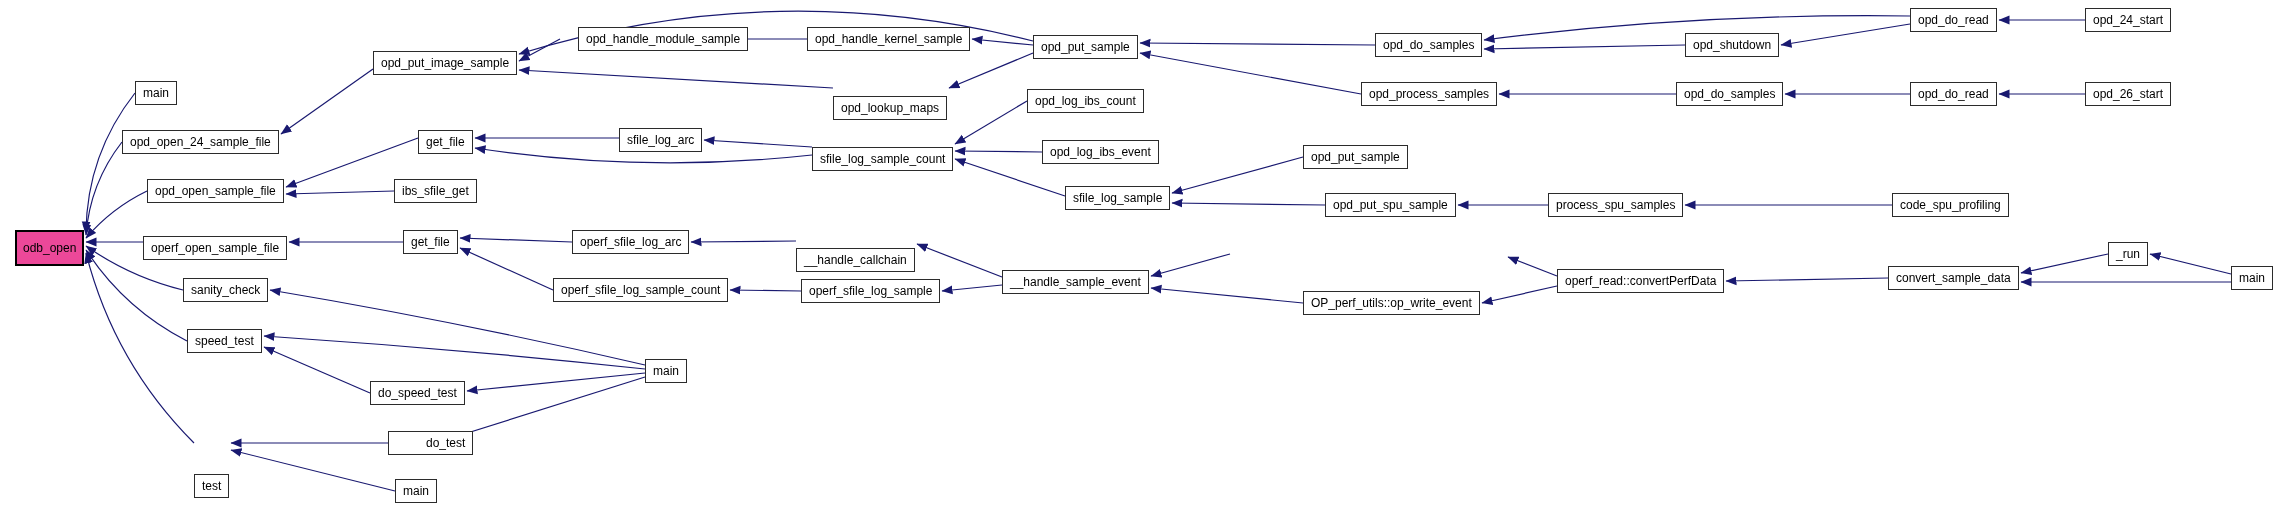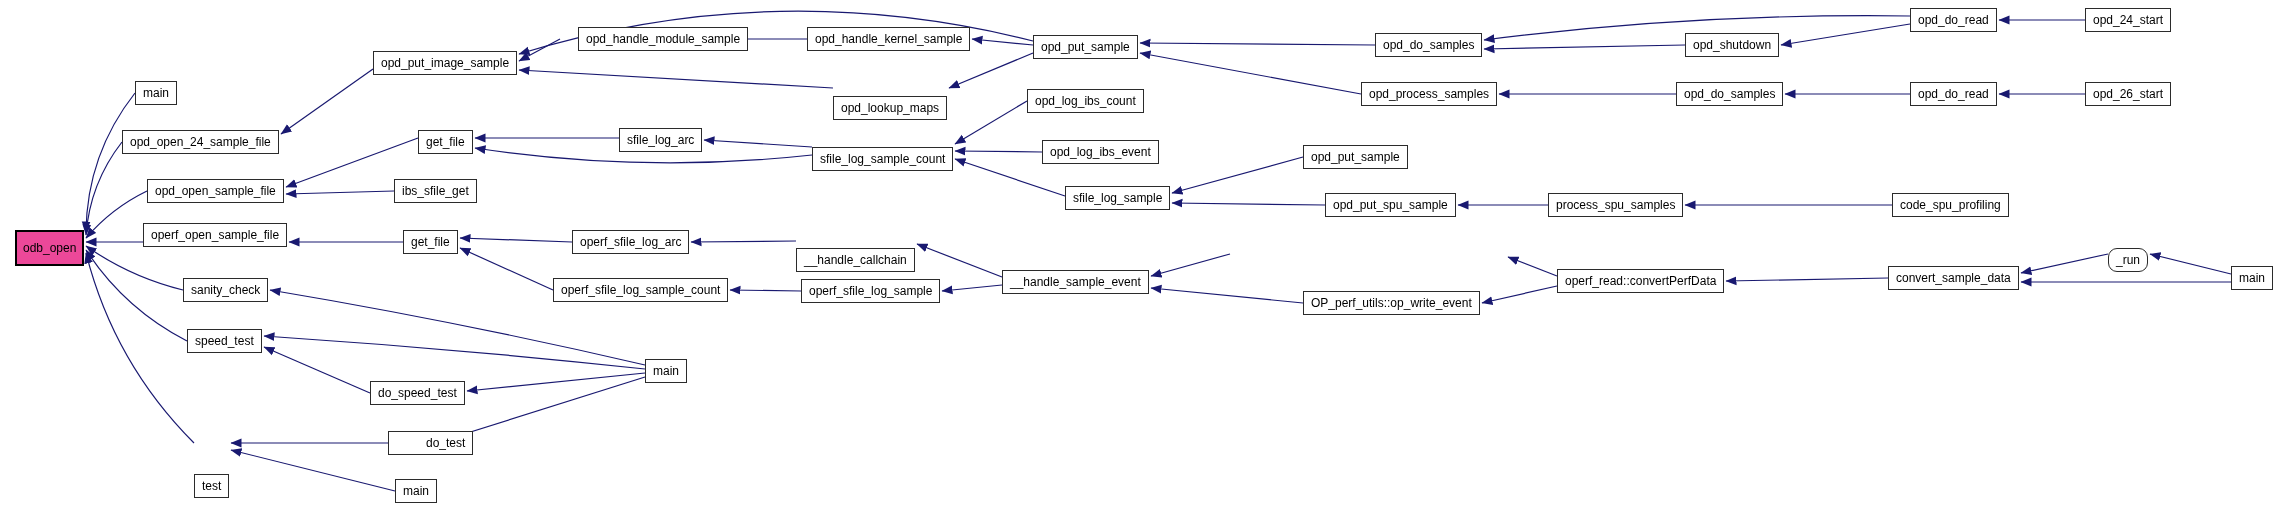--- a/index.html
+++ b/index.html
@@ -77,21 +77,21 @@
       <path d="M645,373 Q556,382 467,391" fill="none" stroke="#191970" stroke-width="1.2" marker-end="url(#arr)"></path>
       <path d="M370,393 Q317,370 264,347" fill="none" stroke="#191970" stroke-width="1.2" marker-end="url(#arr)"></path>
       <path d="M645,377 Q545,408.5 445,440" fill="none" stroke="#191970" stroke-width="1.2" marker-end="url(#arr)"></path>
       <path d="M388,443 Q309.5,443 231,443" fill="none" stroke="#191970" stroke-width="1.2" marker-end="url(#arr)"></path>
       <path d="M395,491 Q313,470.5 231,450" fill="none" stroke="#191970" stroke-width="1.2" marker-end="url(#arr)"></path>
     </svg>
 <div class="node focus" style="left: 15px; top: 230px;">odb_open</div>
     <div class="node" style="left: 135px; top: 81px;">main</div>
     <div class="node" style="left: 122px; top: 130px;">opd_open_24_sample_file</div>
     <div class="node" style="left: 147px; top: 179px;">opd_open_sample_file</div>
-    <div class="node" style="left: 143px; top: 223px; text-align: right;">operf_open_sample_file</div>
+    <div class="node" style="left: 143px; top: 236px; text-align: right;">operf_open_sample_file</div>
     <div class="node" style="left: 183px; top: 278px;">sanity_check</div>
     <div class="node" style="left: 187px; top: 329px;">speed_test</div>
     <div class="node" style="left: 194px; top: 431px; margin-top: 43px;">test</div>
     <div class="node" style="left: 373px; top: 51px;">opd_put_image_sample</div>
     <div class="node" style="left: 418px; top: 130px;">get_file</div>
     <div class="node" style="left: 394px; top: 179px; padding-left: 7px;">ibs_sfile_get</div>
     <div class="node" style="left: 403px; top: 230px;">get_file</div>
     <div class="node" style="left: 370px; top: 381px;">do_speed_test</div>
     <div class="node" style="left: 388px; top: 431px; padding-left: 37px;">do_test</div>
     <div class="node" style="left: 395px; top: 479px;">main</div>
@@ -116,17 +116,17 @@
     <div class="node" style="left: 1325px; top: 193px;">opd_put_spu_sample</div>
     <div class="node" style="left: 1303px; top: 291px;">OP_perf_utils::op_write_event</div>
     <div class="node" style="left: 1685px; top: 33px;">opd_shutdown</div>
     <div class="node" style="left: 1676px; top: 82px;">opd_do_samples</div>
     <div class="node" style="left: 1548px; top: 193px;">process_spu_samples</div>
     <div class="node" style="left: 1557px; top: 269px;">operf_read::convertPerfData</div>
     <div class="node" style="left: 1910px; top: 8px;">opd_do_read</div>
     <div class="node" style="left: 1910px; top: 82px;">opd_do_read</div>
     <div class="node" style="left: 1892px; top: 193px;">code_spu_profiling</div>
     <div class="node" style="left: 1888px; top: 266px;">convert_sample_data</div>
-    <div class="node" style="left: 2108px; top: 248px; border-radius: 9px;">_run</div>
+    <div class="node" style="left: 2108px; top: 242px;">_run</div>
     <div class="node" style="left: 2085px; top: 8px;">opd_24_start</div>
     <div class="node" style="left: 2085px; top: 82px;">opd_26_start</div>
     <div class="node" style="left: 2231px; top: 266px;">main</div>
   </div>
 
 </body></html>

